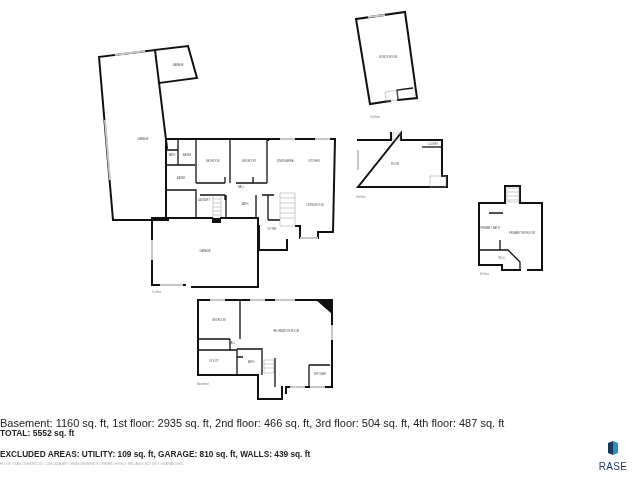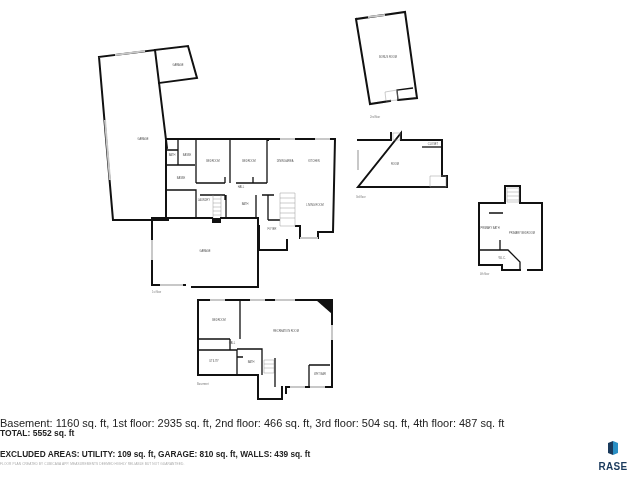--- a/index.html
+++ b/index.html
@@ -10,21 +10,21 @@
   .win { stroke: #c8c8c8; stroke-width: 2; fill: none; }
   .stair { stroke: #999; stroke-width: 0.5; fill: none; }
   .room-label { font-family: "Liberation Sans", sans-serif; font-size: 2.6px; fill: #555; text-anchor: middle; }
   .floor-label { font-family: "Liberation Sans", sans-serif; font-size: 2.6px; fill: #777; }
   .summary { position: absolute; left: 0; width: 640px; text-align: left; color: #222; }
   .total { top: 428px; font-size: 8.5px; font-weight: bold; }
   .line1 { top: 417px; font-size: 11px; }
   .line2 { top: 449px; font-size: 8.3px; font-weight: bold; }
   .disclaimer { top: 462px; font-size: 3.2px; color: #aaa; letter-spacing: 0.1px; }
   .logo { position: absolute; left: 595px; top: 440px; width: 36px; height: 34px; text-align: center; }
-  .logo-text { display: block; font-size: 10px; font-weight: bold; color: #1a3a5c; margin-top: 1px; letter-spacing: 0.3px; }
+  .logo-text { display: block; font-size: 10px; font-weight: normal; color: #1a3a5c; margin-top: 1px; letter-spacing: 0.3px; }
 </style>
 </head>
 <body>
 
 <svg id="plan" viewBox="0 0 640 480" xmlns="http://www.w3.org/2000/svg">
 
   <g>
     <path class="wall" d="M99,57 L155,50 L167,148 M99,57 L113,220 L168,220"></path>
     <path class="win" d="M105,120 L110,180"></path>
     <path class="win" d="M115,55 L145,51"></path>

